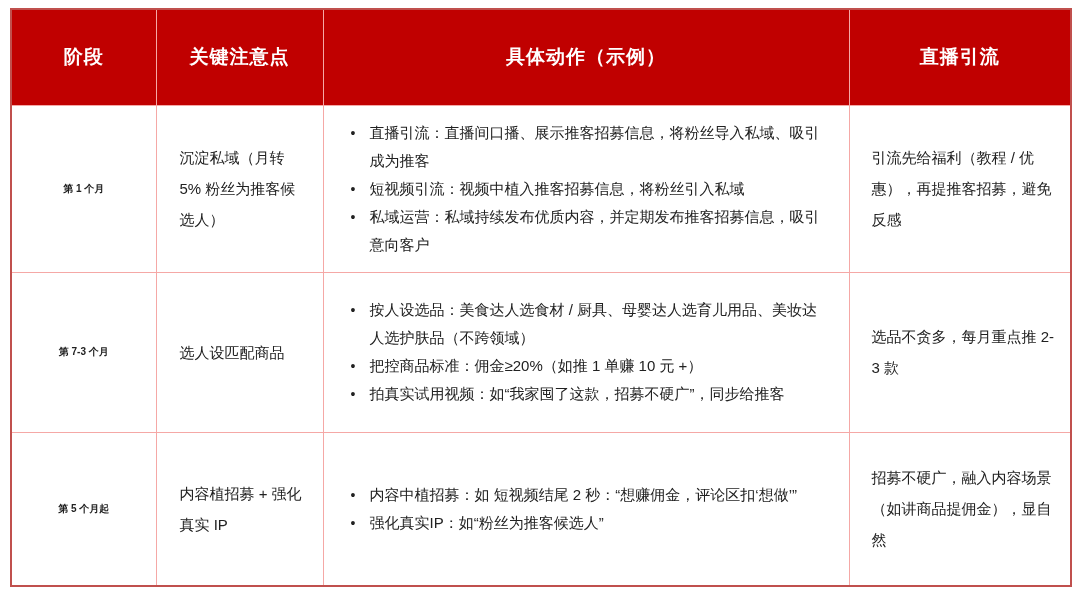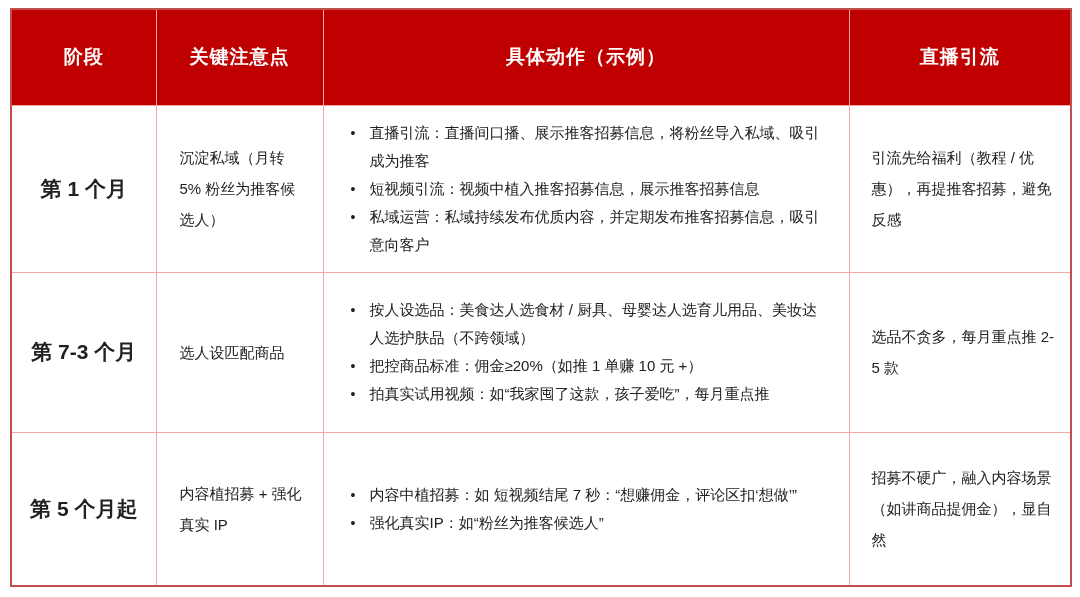--- a/index.html
+++ b/index.html
@@ -32,21 +32,21 @@
     letter-spacing: 1px;
     text-align: center;
   }
   tbody td { font-size: 15px; }
   tr.row-1 { height: 167px; }
   tr.row-2 { height: 160px; }
   tr.row-3 { height: 154px; }
   td.stage-cell {
     font-weight: 700;
     text-align: center;
-    font-size: 21px;
+    font-size: 10px;
   }
   td.goal-cell {
     padding: 10px 14px 10px 23px;
     line-height: 31px;
     margin-top: 27px;
   }
   td.actions-cell { padding: 12px 18px 12px 0; }
   td.actions-cell ul {
     list-style: none;
     margin: 0;
@@ -90,21 +90,21 @@
       <td class="stage-cell">第 1 个月</td>
       <td class="goal-cell">沉淀私域（月转 5% 粉丝为推客候选人）</td>
       <td class="actions-cell">
         <ul>
           <li>
             <span class="bullet">•</span>
             <span>直播引流：直播间口播、展示推客招募信息，将粉丝导入私域、吸引成为推客</span>
           </li>
           <li>
             <span class="bullet">•</span>
-            <span>短视频引流：视频中植入推客招募信息，展示推客招募信息</span>
+            <span>短视频引流：视频中植入推客招募信息，将粉丝引入私域</span>
           </li>
           <li>
             <span class="bullet">•</span>
             <span>私域运营：私域持续发布优质内容，并定期发布推客招募信息，吸引意向客户</span>
           </li>
         </ul>
       </td>
       <td class="note-cell">引流先给福利（教程 / 优惠），再提推客招募，避免反感</td>
     </tr>
     <tr class="row-2">
@@ -115,34 +115,34 @@
           <li>
             <span class="bullet">•</span>
             <span>按人设选品：美食达人选食材 / 厨具、母婴达人选育儿用品、美妆达人选护肤品（不跨领域）</span>
           </li>
           <li>
             <span class="bullet">•</span>
             <span>把控商品标准：佣金≥20%（如推 1 单赚 10 元 +）</span>
           </li>
           <li>
             <span class="bullet">•</span>
-            <span>拍真实试用视频：如“我家囤了这款，孩子爱吃”，每月重点推</span>
+            <span>拍真实试用视频：如“我家囤了这款，招募不硬广”，同步给推客</span>
           </li>
         </ul>
       </td>
-      <td class="note-cell">选品不贪多，每月重点推 2-5 款</td>
+      <td class="note-cell">选品不贪多，每月重点推 2-3 款</td>
     </tr>
     <tr class="row-3">
       <td class="stage-cell">第 5 个月起</td>
       <td class="goal-cell">内容植招募 + 强化真实 IP</td>
       <td class="actions-cell">
         <ul>
           <li>
             <span class="bullet">•</span>
-            <span>内容中植招募：如 短视频结尾 7 秒：“想赚佣金，评论区扣‘想做’”</span>
+            <span>内容中植招募：如 短视频结尾 2 秒：“想赚佣金，评论区扣‘想做’”</span>
           </li>
           <li>
             <span class="bullet">•</span>
             <span>强化真实IP：如“粉丝为推客候选人”</span>
           </li>
         </ul>
       </td>
       <td class="note-cell">招募不硬广，融入内容场景（如讲商品提佣金），显自然</td>
     </tr>
   </tbody>

